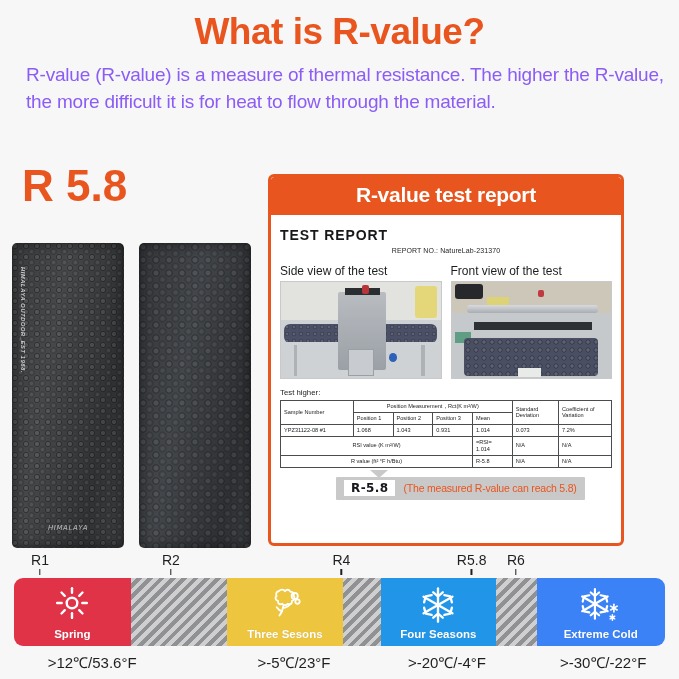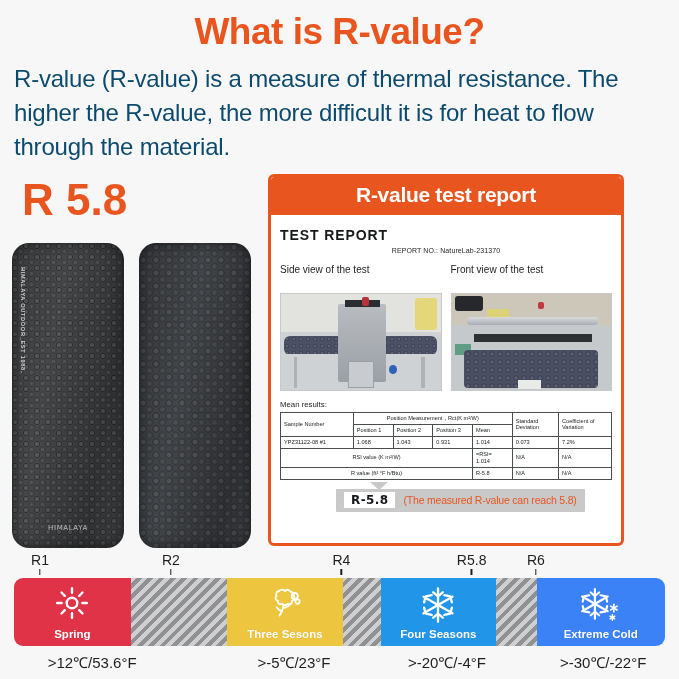--- a/index.html
+++ b/index.html
@@ -15,49 +15,50 @@
   .headline {
     text-align: center;
     color: #e8551f;
     font-size: 37px;
     font-weight: bold;
     letter-spacing: -0.5px;
     padding-top: 12px;
     line-height: 1.1;
   }
   .intro {
-    margin: 9px 14px 0 14px;
-    color: #0c4a6e;
-    font-size: 24px;
+    margin: 9px 14px 0 26px;
+    color: #8b5cf6;
+    font-size: 19px;
     line-height: 1.42;
     letter-spacing: -0.2px;
   }
 
   
   .left-col {
-    position: absolute; left: 12px; top: 178px; width: 250px;
+    position: absolute; left: 12px; top: 164px; width: 250px;
   }
   .rvalue-big {
     color: #e8551f;
     font-size: 44px;
     font-weight: bold;
     letter-spacing: 0px;
     line-height: 1;
     margin-left: 10px;
   }
   .pads { position: absolute; left: 12px; top: 243px; width: 252px; height: 305px; display: flex; gap: 15px; }
   .pad {
     position: relative;
-    border-radius: 17px;
+    border-radius: 5px;
     overflow: hidden;
     background:
       radial-gradient(circle at 3px 3px, rgba(255,255,255,0.085) 1.6px, rgba(0,0,0,0.30) 2.6px, rgba(0,0,0,0) 3.4px) 0 0 / 11px 11px,
       radial-gradient(circle at 3px 3px, rgba(255,255,255,0.07) 1.6px, rgba(0,0,0,0.28) 2.6px, rgba(0,0,0,0) 3.4px) 5.5px 5.5px / 11px 11px,
       linear-gradient(100deg, #3a3c3d 0%, #46484a 35%, #303233 75%, #3c3e40 100%);
     box-shadow: inset 0 0 14px rgba(0,0,0,0.55);
+    font-style: italic;
   }
   .pad-a { width: 112px; height: 305px; }
   .pad-b { width: 112px; height: 305px;
     background:
       radial-gradient(circle at 4px 4px, rgba(255,255,255,0.07) 2px, rgba(0,0,0,0.28) 3.2px, rgba(0,0,0,0) 4.2px) 0 0 / 13px 13px,
       radial-gradient(circle at 4px 4px, rgba(255,255,255,0.05) 2px, rgba(0,0,0,0.26) 3.2px, rgba(0,0,0,0) 4.2px) 6.5px 6.5px / 13px 13px,
       linear-gradient(100deg, #34363a 0%, #43464a 40%, #2e3033 80%, #3a3d40 100%);
   }
   .pad-side-text {
     position: absolute; left: 8px; top: 24px;
@@ -104,21 +105,21 @@
   }
   .report-no {
     text-align: center;
     font-size: 7px;
     color: #1d1f21;
     margin-top: 4px;
     letter-spacing: 0.1px;
   }
   .photo-captions { display: flex; gap: 9px; margin-top: 10px; }
   .photo-col { width: 50%; }
-  .photo-cap { font-size: 10px; color: #1b1d1f; margin-bottom: 18px; }
+  .photo-cap { font-size: 12px; color: #1b1d1f; margin-bottom: 3px; }
   .photo {
     width: 100%; height: 98px;
     border: 1px solid #c9c9c9;
     position: relative; overflow: hidden;
     background: #b9bcc0;
   }
   
   .photo-side {
     background:
       linear-gradient(#dfe0db 0%, #dfe0db 22%, #cfd2d4 22%, #cfd2d4 100%);
@@ -286,21 +287,21 @@
             <div class="pf-red"></div>
               <div class="pf-beam"></div>
               <div class="pf-beam2"></div>
             <div class="pf-green"></div>
               <div class="pf-pad"></div>
               <div class="pf-white"></div>
           </div>
         </div>
       </div>
 
-      <div class="test-results-label">Mean results:</div>
+      <div class="test-results-label">Test higher:</div>
 
       <table class="results">
         <tbody>
             <tr>
           <td rowspan="2" style="width:22%">Sample Number</td>
           <td colspan="4" style="text-align:center">Position Measurement，Rct(K m²/W)</td>
           <td rowspan="2" style="width:14%">Standard Deviation</td>
           <td rowspan="2" style="width:16%">Coefficient of Variation</td>
         </tr>
         <tr>
@@ -343,21 +344,21 @@
       </div>
     </div>
   </div>
 
   <div class="scale">
     <div class="ticks" id="ticks">
         <div class="tick" style="left: 4%;">R1</div>
         <div class="tick" style="left: 24.1%;">R2</div>
         <div class="tick" style="left: 50.3%;">R4</div>
         <div class="tick" style="left: 70.3%;">R5.8</div>
-        <div class="tick" style="left: 77.1%; margin-left: 20px;">R6</div>
+        <div class="tick" style="left: 77.1%;">R6</div>
       </div>
     <div class="bar" id="bar">
         <div class="seg" style="width: 20.1%; background: rgb(224, 51, 71);">
           <span class="seg-icon"><svg width="34" height="34" viewBox="0 0 48 48" fill="none" stroke="#fff" stroke-width="3.4" stroke-linecap="round">
               <circle cx="24" cy="24" r="7.5"></circle>
               <line x1="24" y1="3" x2="24" y2="9.5"></line>
               <line x1="24" y1="38.5" x2="24" y2="45"></line>
               <line x1="3" y1="24" x2="9.5" y2="24"></line>
               <line x1="38.5" y1="24" x2="45" y2="24"></line>
               <line x1="9.2" y1="9.2" x2="13.8" y2="13.8"></line>

